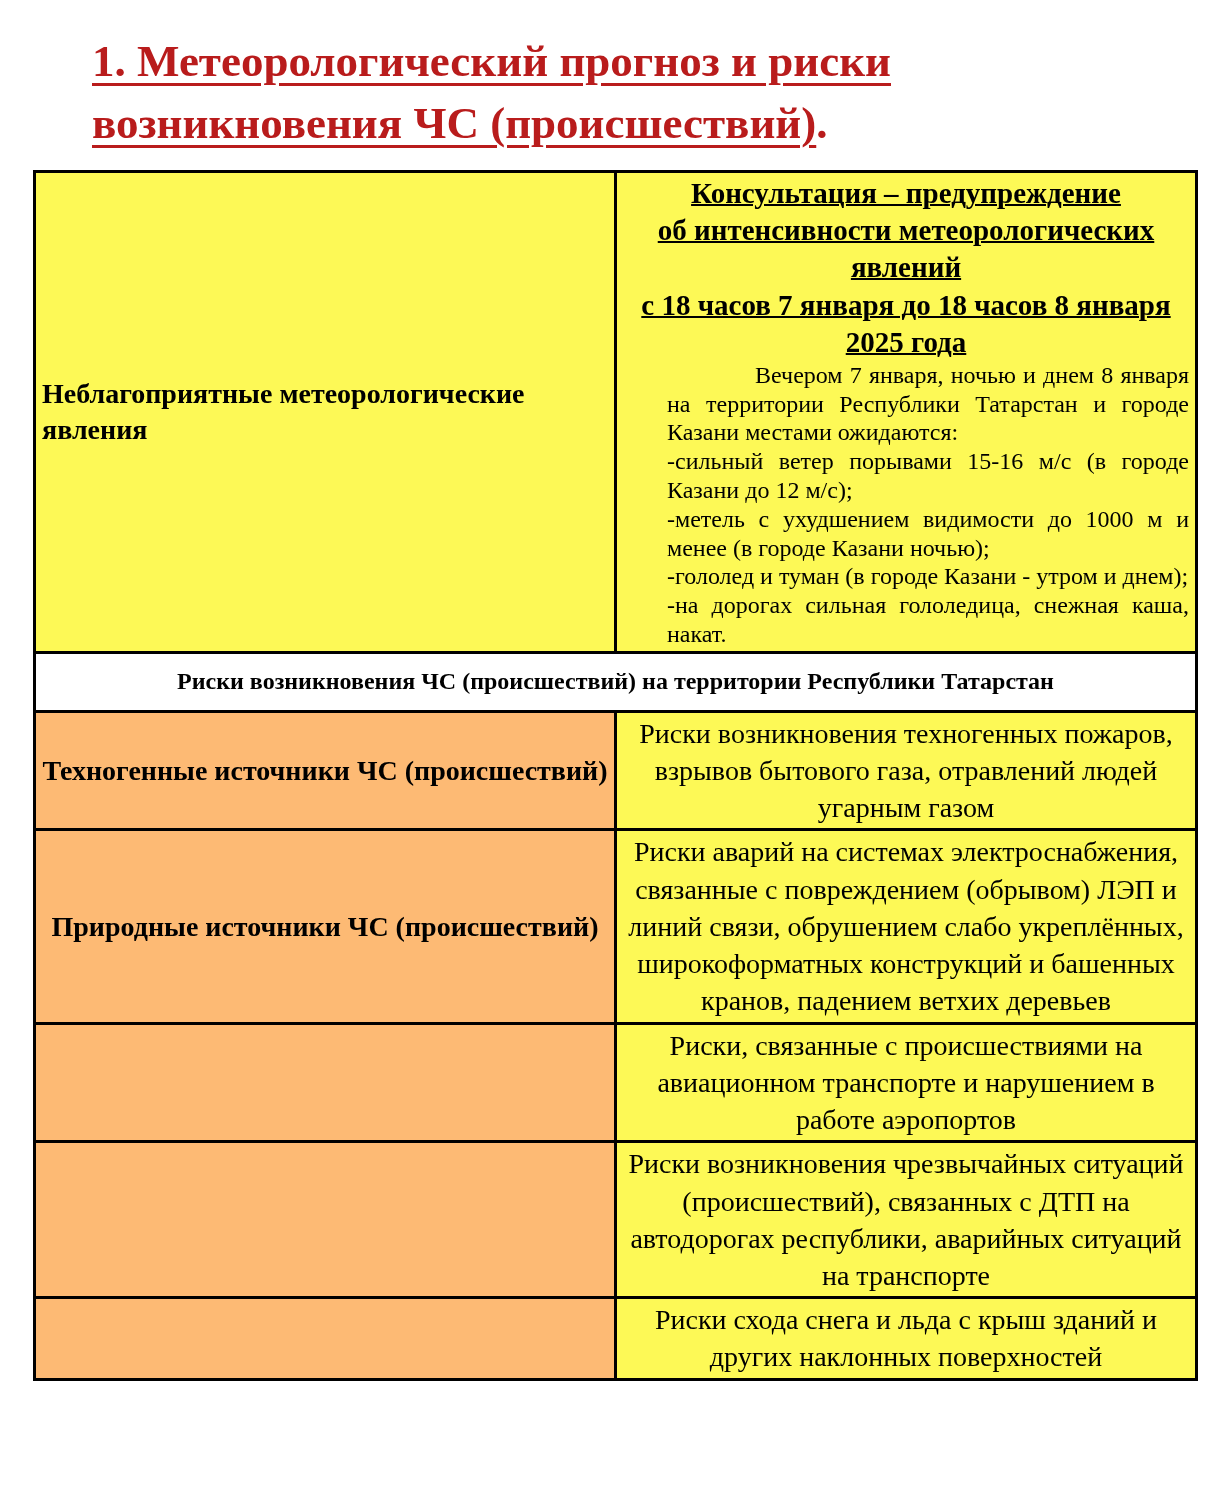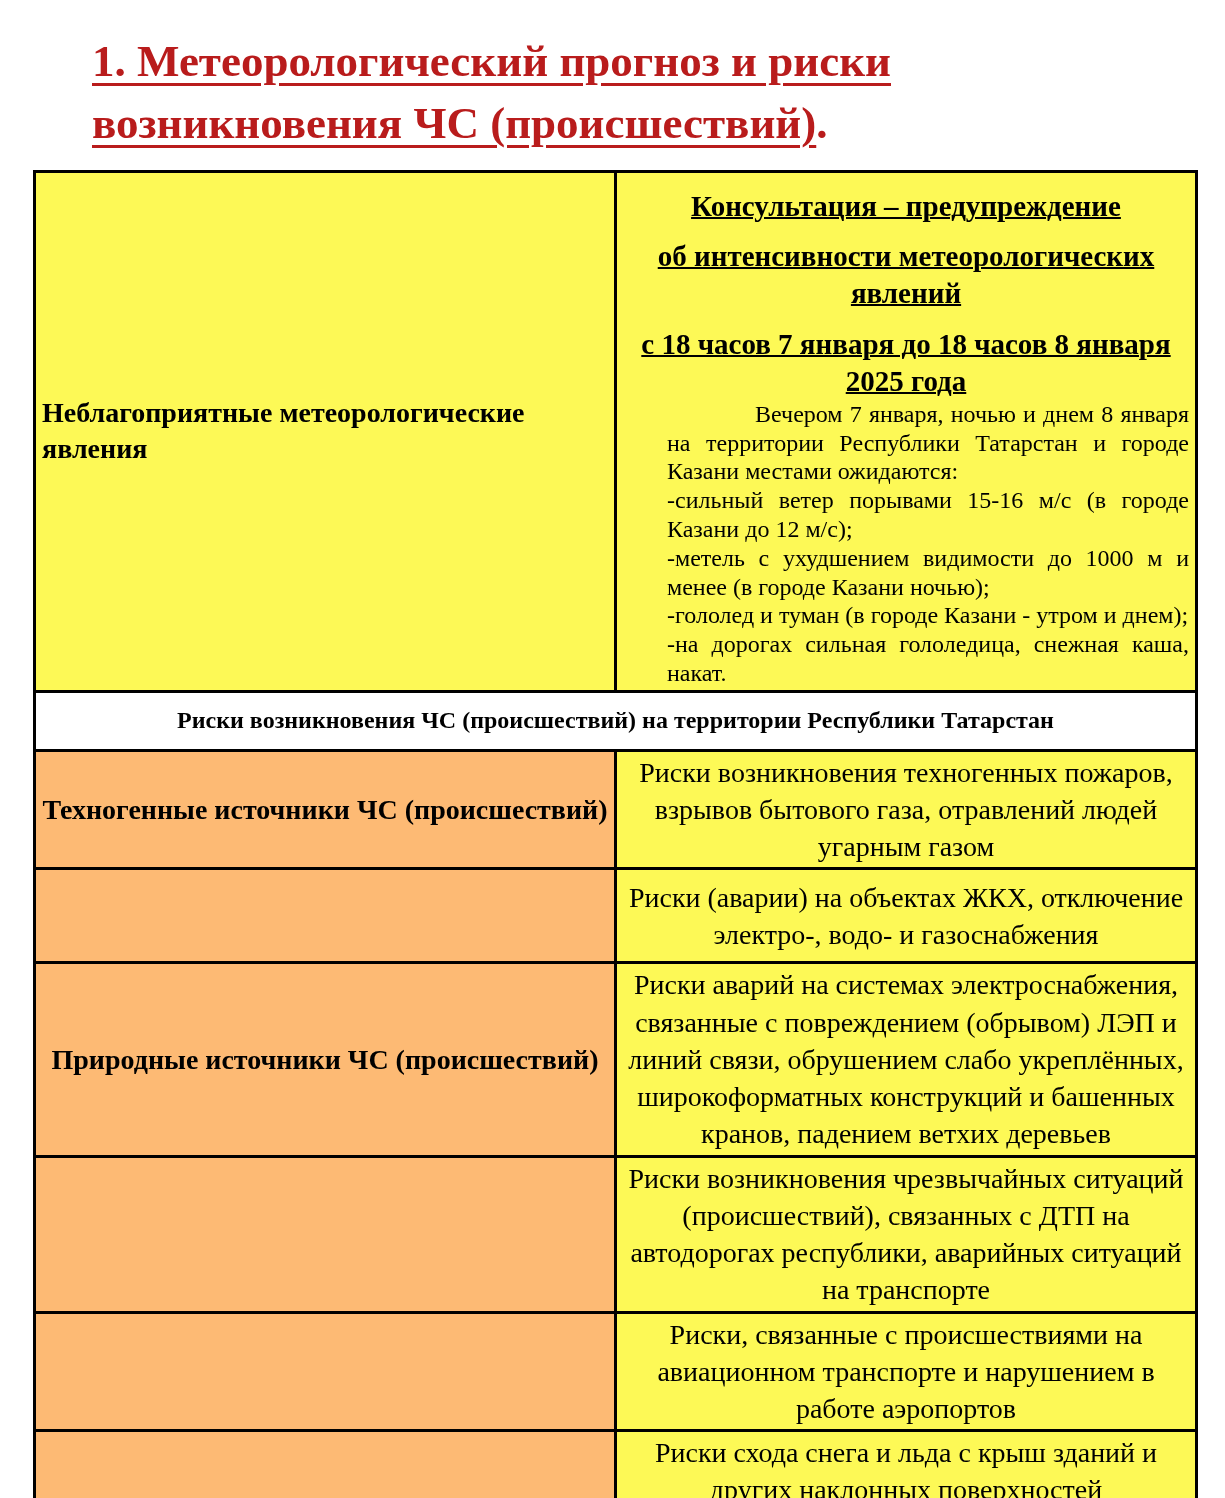--- a/index.html
+++ b/index.html
@@ -61,21 +61,20 @@
     background:var(--yellow);
     padding:6px 6px 8px 6px;
   }
   .consult-h{
     text-align:center;
     font-weight:bold;
     font-size:29px;
     line-height:1.28;
     text-decoration:underline;
     text-decoration-thickness:2px;
-    margin-top:13px;
   }
   .consult-p{
     text-align:justify;
     font-size:24px;
     line-height:1.2;
     margin-left:44px;
   }
   .consult-p.indent{ text-indent:88px; }
   tr.full-row td{
     background:#ffffff;
@@ -113,35 +112,31 @@
       </tr>
 
       <tr class="full-row">
         <td colspan="2">Риски возникновения ЧС (происшествий) на территории Республики Татарстан</td>
       </tr>
 
       <tr style="height:104px;">
         <td class="src-cell">Техногенные источники ЧС (происшествий)</td>
         <td class="risk-cell">Риски возникновения техногенных пожаров, взрывов бытового газа, отравлений людей угарным газом</td>
       </tr>
-      <tr style="height:94px;">
-        <td class="src-cell"></td>
-        <td class="risk-cell">Риски (аварии) на объектах ЖКХ, отключение электро-, водо- и газоснабжения</td>
-      </tr>
       <tr style="height:138px;">
         <td class="src-cell">Природные источники ЧС (происшествий)</td>
         <td class="risk-cell">Риски аварий на системах электроснабжения, связанные с повреждением (обрывом) ЛЭП и линий связи, обрушением слабо укреплённых, широкоформатных конструкций и башенных кранов, падением ветхих деревьев</td>
       </tr>
+      <tr style="height:74px;">
+        <td class="src-cell"></td>
+        <td class="risk-cell">Риски, связанные с происшествиями на авиационном транспорте и нарушением в работе аэропортов</td>
+      </tr>
       <tr style="height:110px;">
         <td class="src-cell"></td>
         <td class="risk-cell">Риски возникновения чрезвычайных ситуаций (происшествий), связанных с ДТП на автодорогах республики, аварийных ситуаций на транспорте</td>
-      </tr>
-      <tr style="height:74px;">
-        <td class="src-cell"></td>
-        <td class="risk-cell">Риски, связанные с происшествиями на авиационном транспорте и нарушением в работе аэропортов</td>
       </tr>
       <tr style="height:73px;">
         <td class="src-cell"></td>
         <td class="risk-cell">Риски схода снега и льда с крыш зданий и других наклонных поверхностей</td>
       </tr>
 
     </tbody>
   </table>
 
 </div>

